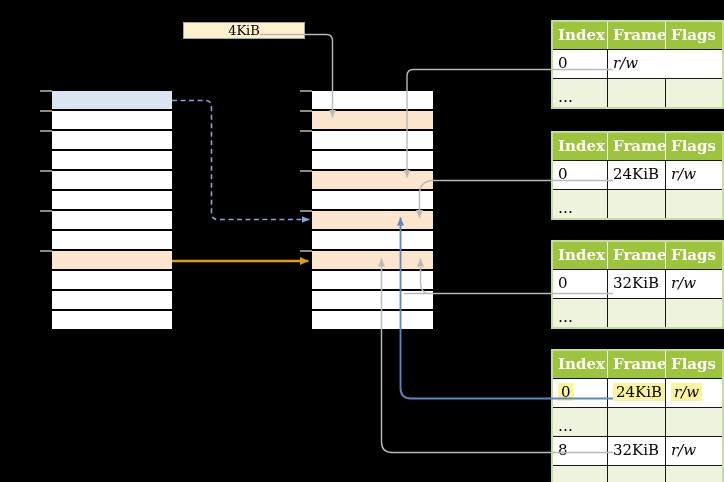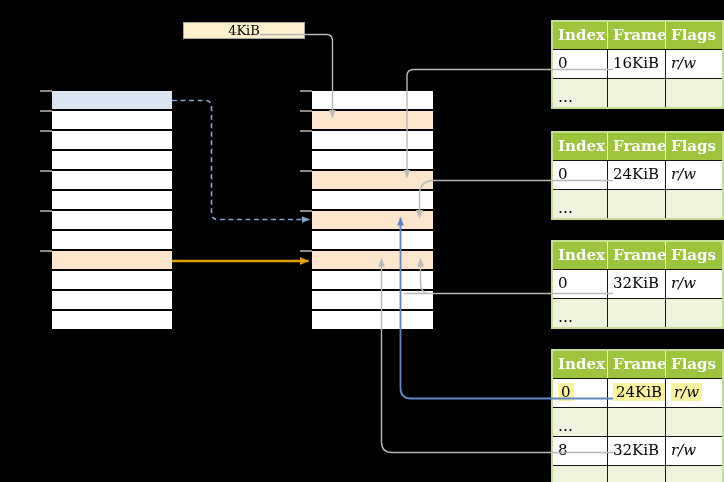--- a/index.html
+++ b/index.html
@@ -82,21 +82,20 @@
 
   <div id="tables">
       <div class="ptable" style="top: 20px;">
         <div class="pt-header">
           <div class="pt-hcell" style="width: 55px;">Index</div>
           <div class="pt-hcell" style="width: 58px;">Frame</div>
           <div class="pt-hcell" style="width: 52px;">Flags</div>
         </div>
         <div class="pt-row">
           <div class="pt-cell" style="width: 55px;">0</div>
-          <div class="pt-cell" style="width: 58px;">16KiB</div>
           <div class="pt-cell" style="width: 52px;">r/w</div>
         </div>
         <div class="pt-row dots">
           <div class="pt-cell" style="width: 55px;">…</div>
           <div class="pt-cell" style="width: 58px;"></div>
           <div class="pt-cell" style="width: 52px;"></div>
         </div>
       </div>
       <div class="ptable" style="top: 131px;">
         <div class="pt-header">

